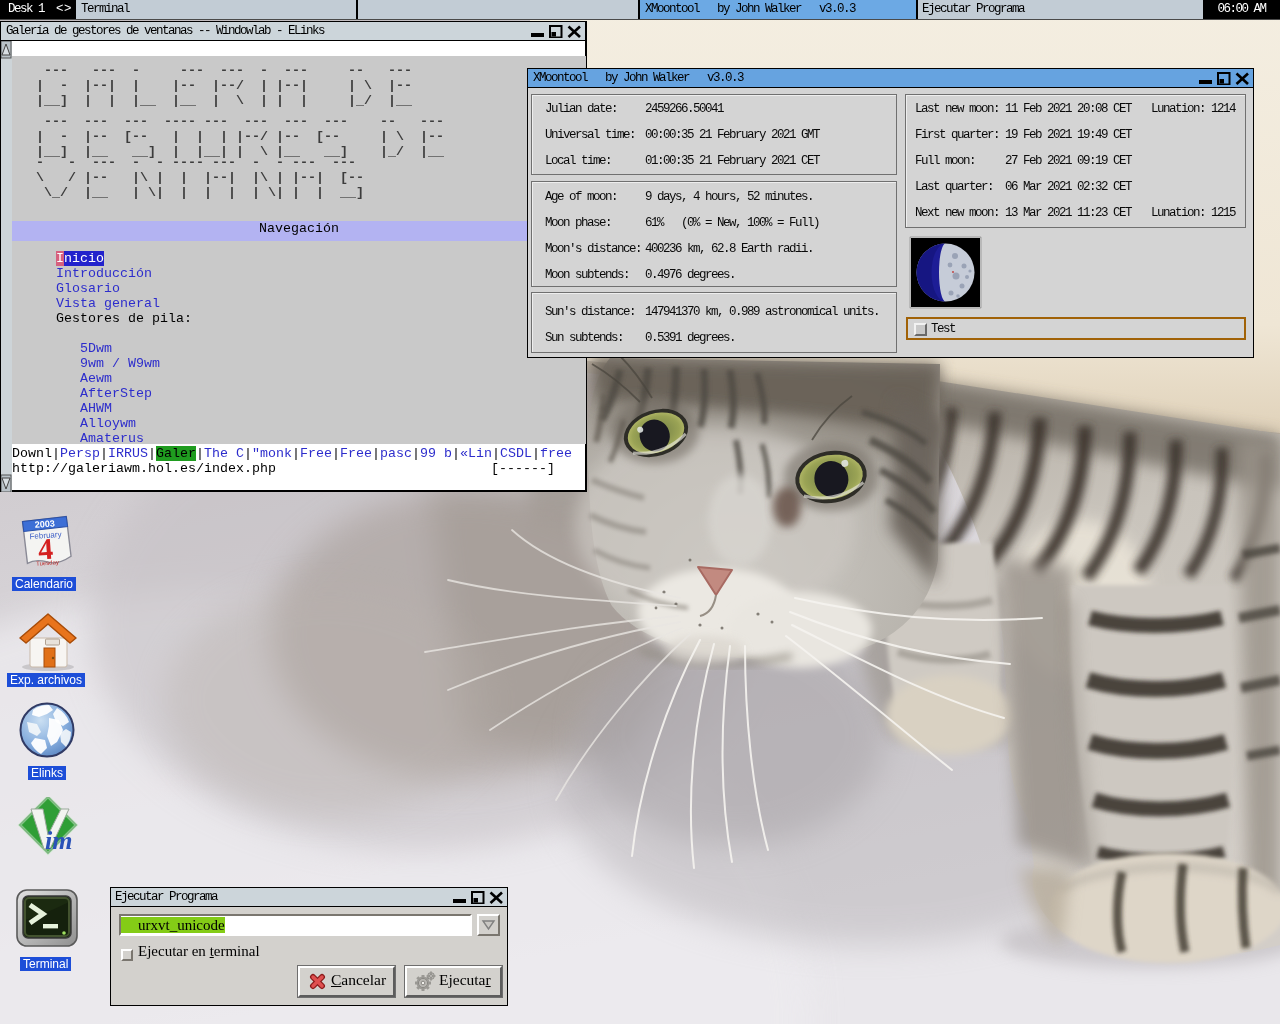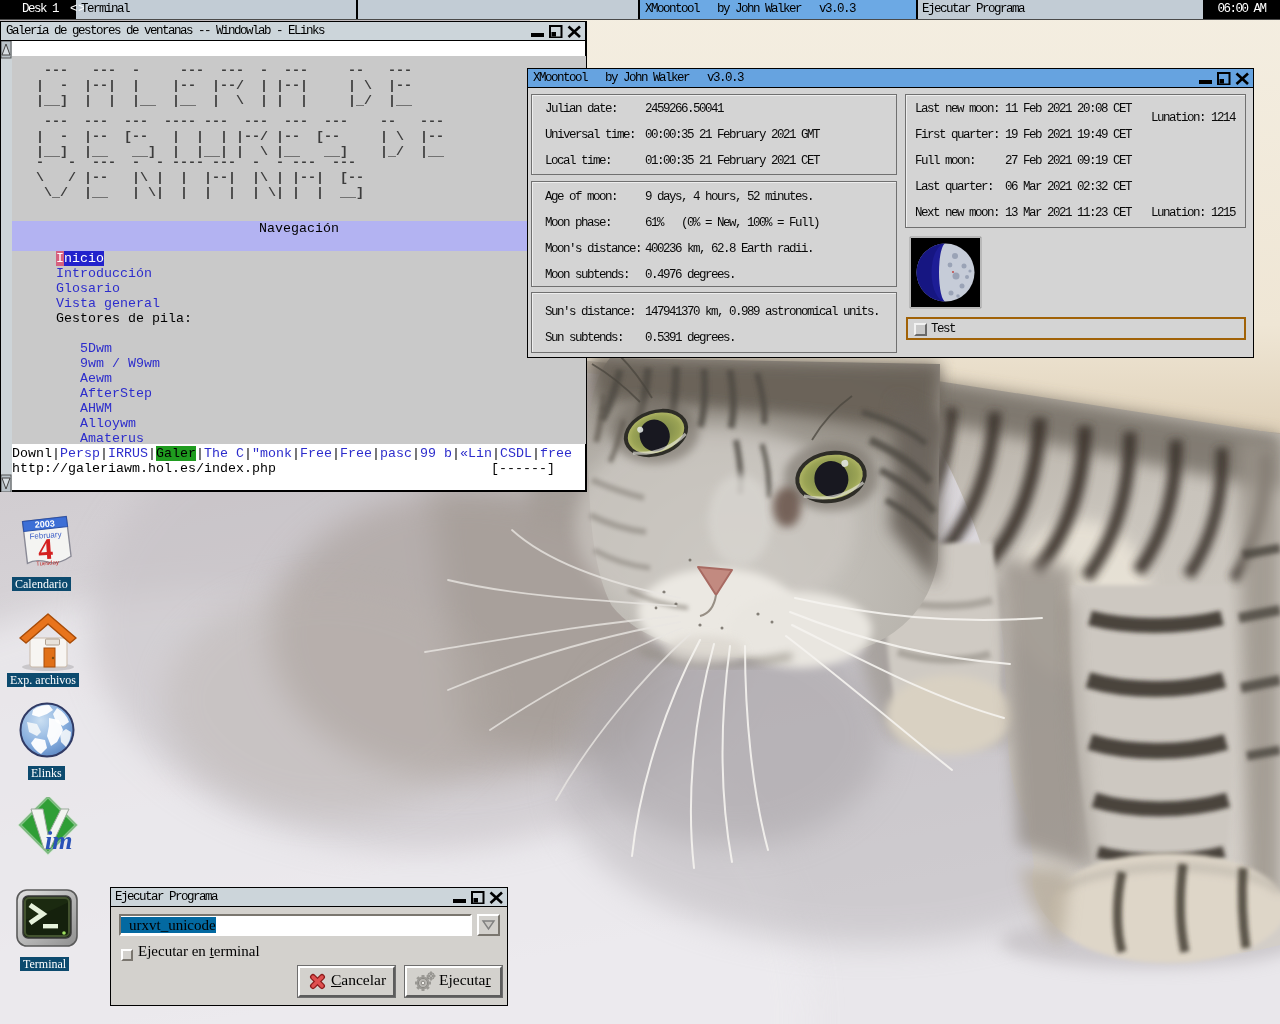--- a/index.html
+++ b/index.html
@@ -19,21 +19,21 @@
 .lnk{color:#2d2dcc}
 
 #xmoon{left:527px;top:68px;width:727px;height:290px;background:#d4d4d4;z-index:20;font-size:12.5px;letter-spacing:-1.5px}
 #xmoon .tbar{background:#66a3e0}
 .gbox{position:absolute;border:1px solid #707070;box-shadow:inset 1px 1px 0 #eee}
 #xmoon .row{position:absolute;white-space:pre;color:#0a0a0a}
 
 #rundlg{left:110px;top:887px;width:398px;height:119px;background:#d3d1cd;z-index:20;font-family:"Liberation Serif",serif}
 #rundlg .tbar{background:#ccd5da;font-family:"Liberation Mono",monospace}
 
-.ilabel{position:absolute;background:#0c4a6e;color:#fff;font-family:Liberation Serif, serif;font-size:12px;line-height:14px;padding:0 3px;white-space:nowrap;z-index:5}
+.ilabel{position:absolute;background:#1d4ed8;color:#fff;font-family:Liberation Sans, sans-serif;font-size:12px;line-height:14px;padding:0 3px;white-space:nowrap;z-index:5}
 .icon{position:absolute;z-index:5}
 </style></head><body>
 <svg id="wall" width="1280" height="1024" viewBox="0 0 1280 1024">
 <defs>
  <linearGradient id="floorg" x1="0" y1="0" x2="0.25" y2="1">
   <stop offset="0" stop-color="#bfbabd"></stop>
         <stop offset="0.5" stop-color="#d3cfd3"></stop>
         <stop offset="1" stop-color="#e9e7eb"></stop>
  </linearGradient>
  <linearGradient id="shelfg" x1="0" y1="0" x2="0" y2="1">
@@ -242,21 +242,21 @@
   <div class="bg"></div>
   <div class="art" style="left:24px;top:22px"> ---   ---  -     ---  ---  -  ---     --   ---
 |  -  |--|  |    |--  |--/  | |--|     | \  |--
 |__]  |  |  |__  |__  |  \  | |  |     |_/  |__</div>
   <div class="art" style="left:24px;top:73px"> ---  ---  ---  ---- ---  ---  ---  ---    --   ---
 |  -  |--  [--   |  |  | |--/ |--  [--     | \  |--
 |__]  |__   __]  |  |__| |  \ |__   __]    |_/  |__</div>
   <div class="art" style="left:24px;top:114px">-   -  ---  -  - ---- ---  -  - ---  ---
 \   / |--   |\ |  |  |--|  |\ | |--|  [--
  \_/  |__   | \|  |  |  |  | \| |  |  __]</div>
-  <div style="position:absolute;left:0;top:180px;width:574px;height:30px;background:#b3b3f2;text-align:center">Navegación</div>
+  <div style="position:absolute;left:0;top:180px;width:574px;height:20px;background:#b3b3f2;text-align:center">Navegación</div>
   <div style="position:absolute;left:44px;top:210px"><span style="background:#d6607e;color:#fff">I</span><span style="background:#2222cc;color:#fff">nicio</span>
 <span class="lnk">Introducción
 Glosario
 Vista general</span>
 Gestores de pila:
 
 <span class="lnk">   5Dwm
    9wm / W9wm
    Aewm
    AfterStep
@@ -305,21 +305,21 @@
  <div class="row" style="left:17px;top:173px">Moon's distance:</div>
     <div class="row" style="left:117px;top:173px">400236 km, 62.8 Earth radii.</div>
  <div class="row" style="left:17px;top:199px">Moon subtends:</div>
     <div class="row" style="left:117px;top:199px">0.4976 degrees.</div>
  <div class="row" style="left:17px;top:236px">Sun's distance:</div>
     <div class="row" style="left:117px;top:236px">147941370 km, 0.989 astronomical units.</div>
  <div class="row" style="left:17px;top:262px">Sun subtends:</div>
     <div class="row" style="left:117px;top:262px">0.5391 degrees.</div>
  <div class="row" style="left:387px;top:33px">Last new moon:</div>
     <div class="row" style="left:477px;top:33px">11 Feb 2021 20:08 CET</div>
-    <div class="row" style="left:623px;top:42px">Lunation: 1214</div>
+    <div class="row" style="left:623px;top:33px">Lunation: 1214</div>
  <div class="row" style="left:387px;top:59px">First quarter:</div>
     <div class="row" style="left:477px;top:59px">19 Feb 2021 19:49 CET</div>
  <div class="row" style="left:387px;top:85px">Full moon:</div>
     <div class="row" style="left:477px;top:85px">27 Feb 2021 09:19 CET</div>
  <div class="row" style="left:387px;top:111px">Last quarter:</div>
     <div class="row" style="left:477px;top:111px">06 Mar 2021 02:32 CET</div>
  <div class="row" style="left:387px;top:137px">Next new moon:</div>
     <div class="row" style="left:477px;top:137px">13 Mar 2021 11:23 CET</div>
     <div class="row" style="left:623px;top:137px">Lunation: 1215</div>
  <svg style="position:absolute;left:381px;top:167px" width="73" height="73">
@@ -353,21 +353,21 @@
   <svg class="wbtn" style="right:3px" width="52" height="13">
         <rect x="1" y="8" width="13" height="4" fill="#000"></rect>
         <rect x="20" y="1" width="11.5" height="11.5" fill="none" stroke="#000" stroke-width="2"></rect>
         <rect x="21.5" y="7" width="4.5" height="4.5" fill="#000"></rect>
         <g stroke="#000" stroke-width="2.6">
           <path d="M38.5 1.5 L50 12"></path>
           <path d="M50 1.5 L38.5 12"></path>
         </g>
       </svg>
  </div>
- <div style="position:absolute;left:8px;top:26px;width:349px;height:18px;background:#fff;border-top:2px solid #7a766f;border-left:2px solid #7a766f;border-bottom:2px solid #fff;border-right:2px solid #fff;font-size:15px;line-height:18px"><span style="background:#0369a1;padding-left:8px">urxvt_unicode</span></div>
+ <div style="position:absolute;left:8px;top:26px;width:349px;height:18px;background:#fff;border-top:2px solid #7a766f;border-left:2px solid #7a766f;border-bottom:2px solid #fff;border-right:2px solid #fff;font-size:15px;line-height:18px"><span style="background:#84cc16;padding-left:17px">urxvt_unicode</span></div>
  <div style="position:absolute;left:366px;top:26px;width:19px;height:18px;background:#d3d1cd;border-top:2px solid #fff;border-left:2px solid #fff;border-bottom:2px solid #7a766f;border-right:2px solid #7a766f">
   <svg width="19" height="18">
         <path d="M4 5 L15 5 L9.5 13 Z" fill="#c9c7c3" stroke="#808080" stroke-width="1.4"></path>
       </svg>
  </div>
  <div style="position:absolute;left:10px;top:61px;width:8px;height:8px;background:#d3d1cd;border-top:2px solid #fff;border-left:2px solid #fff;border-bottom:2px solid #7a766f;border-right:2px solid #7a766f"></div>
  <div style="position:absolute;left:27px;top:55px;font-size:15px">Ejecutar en <span style="text-decoration:underline">t</span>erminal</div>
  <div style="position:absolute;left:187px;top:78px;width:93px;height:27px;background:#d3d1cd;border-top:2px solid #fff;border-left:2px solid #fff;border-bottom:2px solid #5c5c5c;border-right:2px solid #5c5c5c;outline:1px solid #6e6e6e">
   <svg style="position:absolute;left:9px;top:5px" width="17" height="17">
         <g stroke="#8c1c1c" stroke-width="6" stroke-linecap="round">
@@ -463,21 +463,21 @@
  <rect x="8" y="8" width="48" height="42" rx="5" fill="#1b2a10" stroke="#3a3a3a" stroke-width="1.5"></rect>
  <path d="M10 32 Q30 26 54 14 L54 48 L10 48 Z" fill="#141f0c" opacity="0.8"></path>
  <rect x="10" y="10" width="44" height="38" rx="4" fill="none" stroke="#43532f" stroke-width="2"></rect>
  <path d="M15 17 L28 26 L15 35" fill="none" stroke="#e6f2dc" stroke-width="5"></path>
  <rect x="28" y="36" width="15" height="4.4" fill="#e6f2dc"></rect>
  <circle cx="49" cy="45" r="1.8" fill="#9fe060"></circle>
 </svg>
 <div class="ilabel" style="left:20px;top:957px">Terminal</div>
 
 <div id="taskbar">
- <div class="ti" style="left:0;width:76px;background:#000;color:#fff"><span style="padding-left:22px">Desk 1</span><span style="padding-left:12px;letter-spacing:0.5px">&lt;&gt;</span></div>
+ <div class="ti" style="left:0;width:76px;background:#000;color:#fff"><span style="padding-left:8px">Desk 1</span><span style="padding-left:12px;letter-spacing:0.5px">&lt;&gt;</span></div>
  <div class="ti" style="left:81px">Terminal</div>
  <div class="sep" style="left:356px"></div>
  <div class="sep" style="left:638px"></div>
  <div class="ti" style="left:640px;width:276px;background:#6ca9e4"><span style="padding-left:5px">XMoontool   by John Walker   v3.0.3</span></div>
  <div class="sep" style="left:916px"></div>
  <div class="ti" style="left:922px">Ejecutar Programa</div>
  <div class="ti" style="left:1203px;width:77px;background:#000;color:#fff;text-align:center">06:00 AM</div>
 </div>
 
 </body></html>

